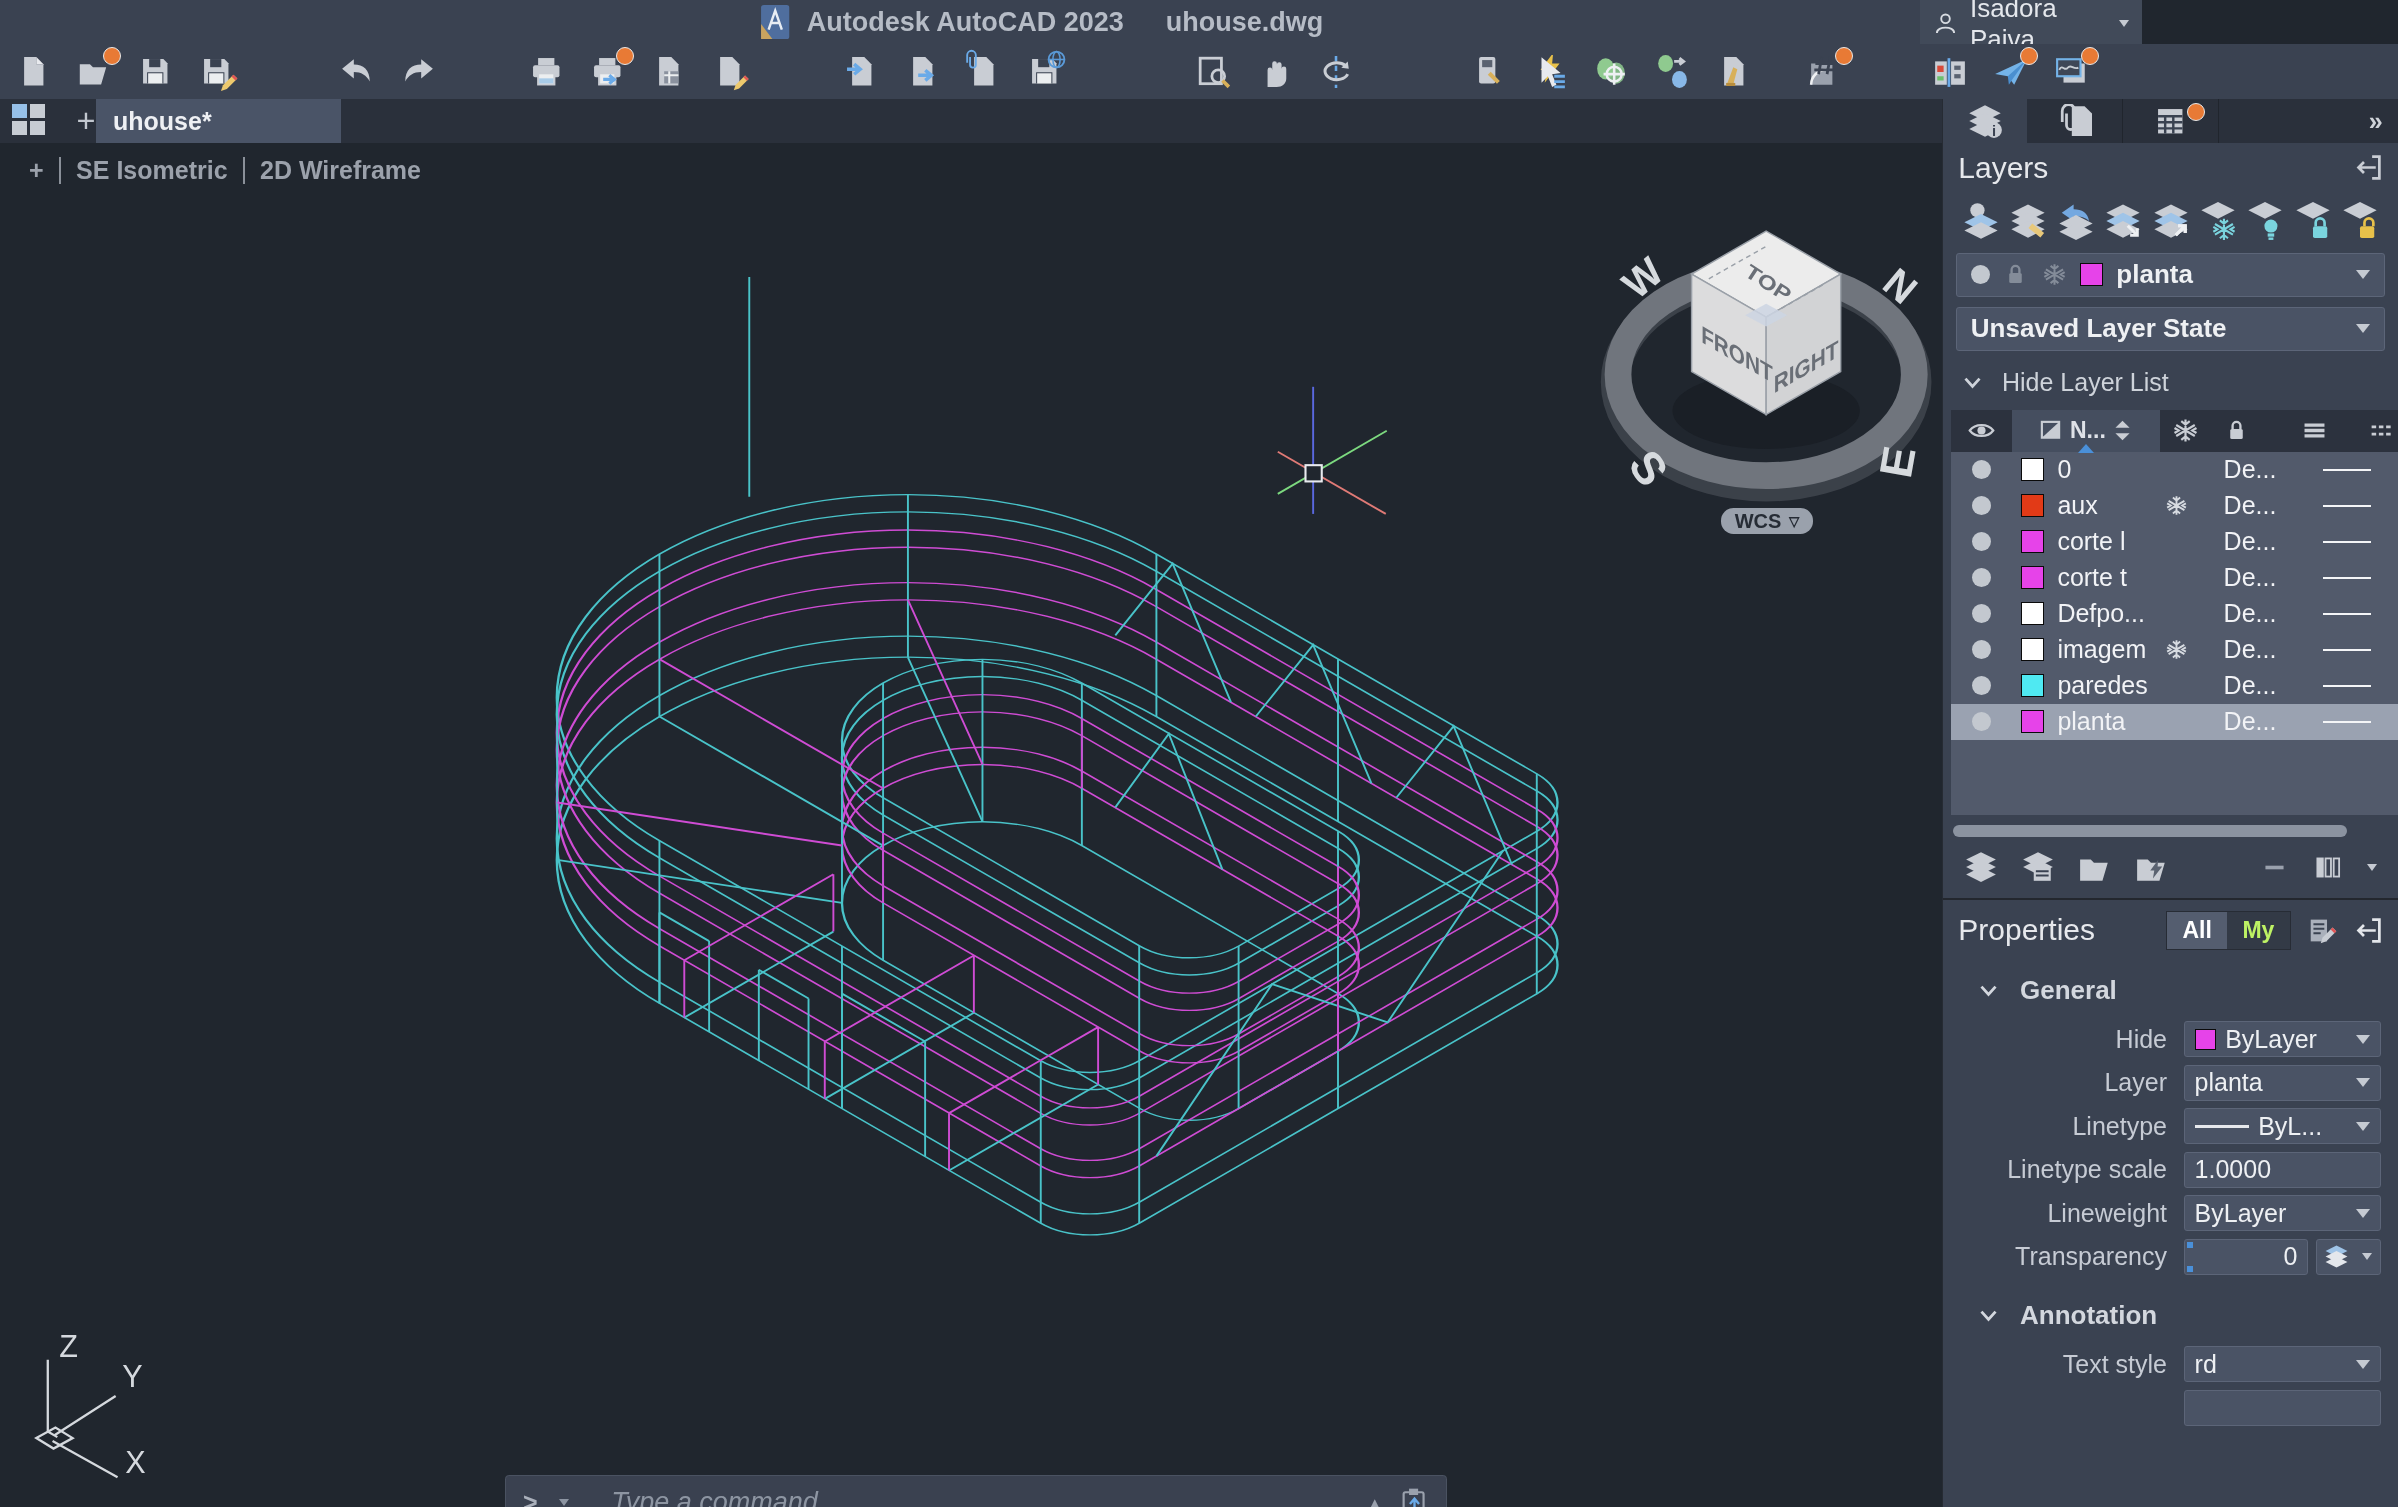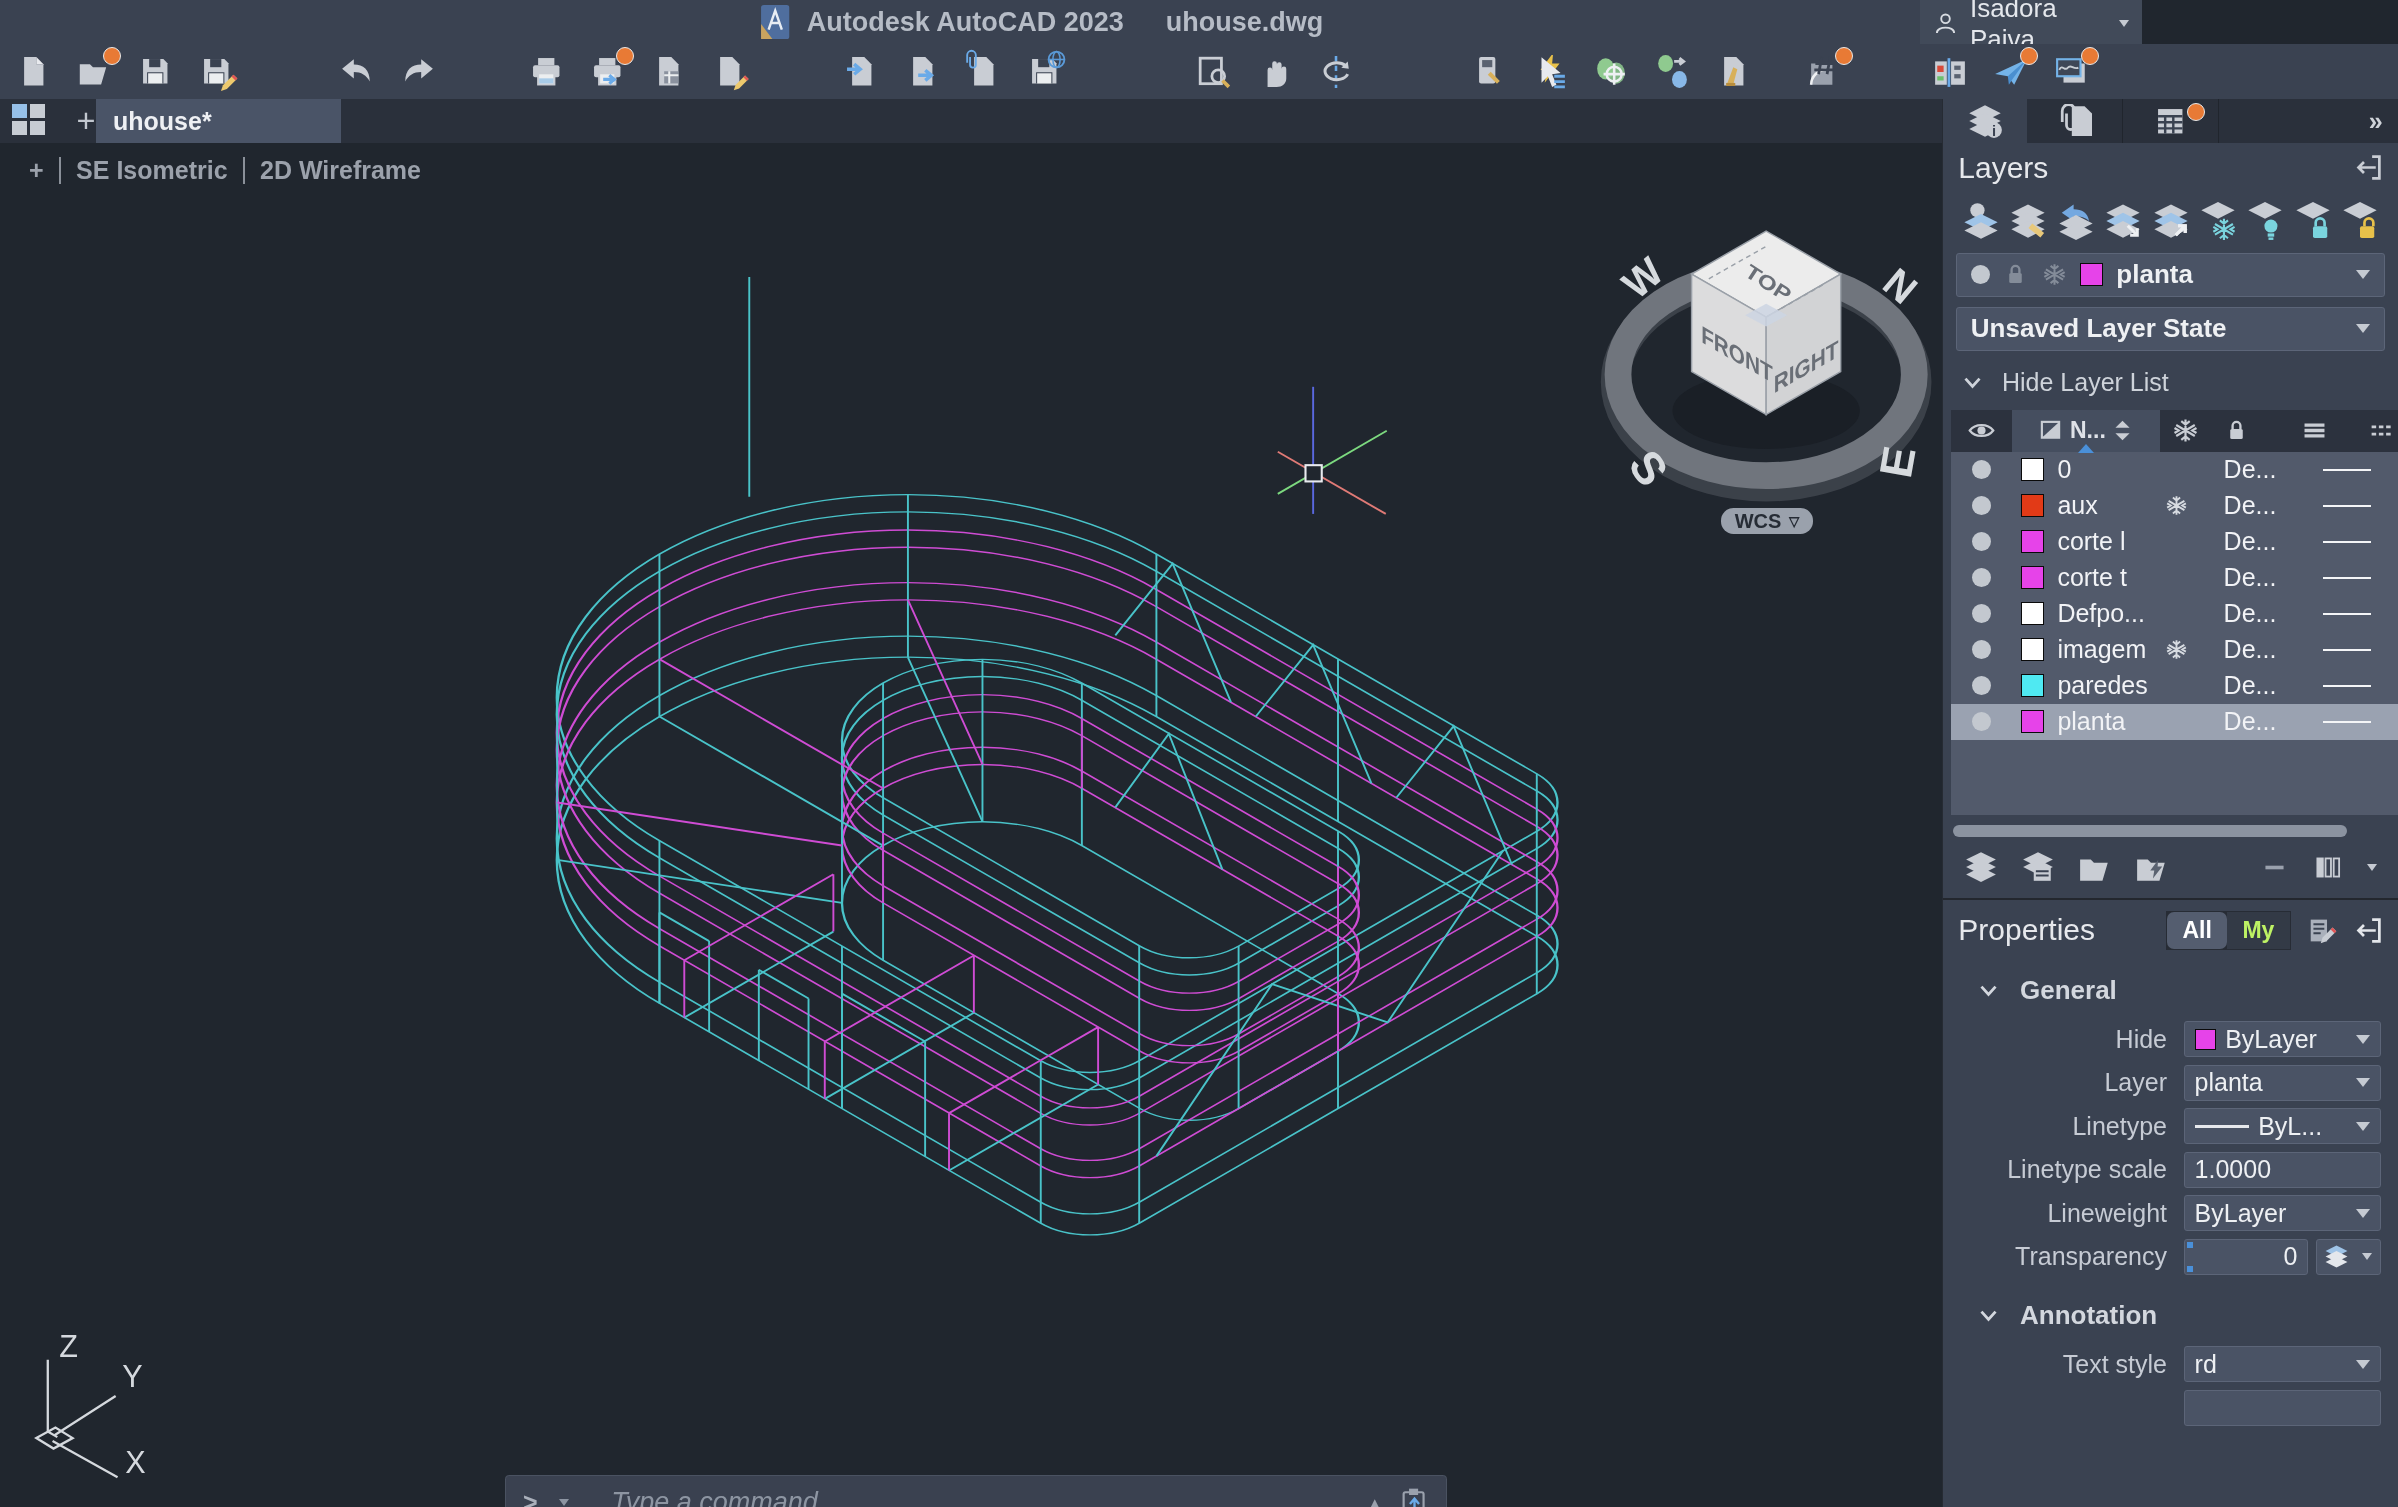--- a/index.html
+++ b/index.html
@@ -112,21 +112,21 @@
   #searchbox{margin:9.6px 9.6px 0 5.7px;height:41px;background:#fdfdfd;border-radius:21px;
     display:flex;align-items:center;padding:0 15.3px;gap:9.6px;}
   #search-ph{font-size:26px;color:#9aa0ab;}
 
   
   #props{margin-top:13.4px;border-top:2.9px solid #23272e;padding-top:5.7px;}
   #props-header{display:flex;align-items:center;padding:5.7px 15.3px 0 15.3px;gap:17px;}
   #props-title{font-size:30px;color:#e6e8ec;}
   .seg{margin-left:auto;display:flex;border:1.9px solid #272c35;background:#272c35;}
   .seg .sbtn{padding:4.8px 15.3px;font-size:23px;font-weight:bold;}
-  .seg .sbtn.on{background:#545d6f;color:#fff;border-radius:7px;}
+  .seg .sbtn.on{background:#545d6f;color:#fff;}
   .seg .sbtn.off{background:#333a46;color:#bef264;}
   #model-space{margin:13.4px 13.4px 0 13.4px;height:43px;background:#434c5d;border:1px solid #4e5768;
     border-radius:2.9px;display:flex;align-items:center;padding:0 15.3px;font-size:26px;font-weight:bold;color:#8b94a4;}
   #model-space .dcaret{margin-left:auto;border-top-color:#717a8a;}
   .sect-head{display:flex;align-items:center;gap:19px;padding:25px 0 0 33px;
     font-size:26px;font-weight:bold;color:#d3d7de;}
   .prow{display:flex;align-items:center;margin-top:7.6px;}
   .prow .plabel{width:241px;text-align:right;padding-right:17px;font-size:25px;color:#c6cbd4;}
   .pctl{width:197px;height:36px;background:#4a5365;border:1px solid #5c6578;border-radius:2.9px;
     display:flex;align-items:center;padding:0 9.6px;gap:9.6px;font-size:25px;color:#eef0f3;}

